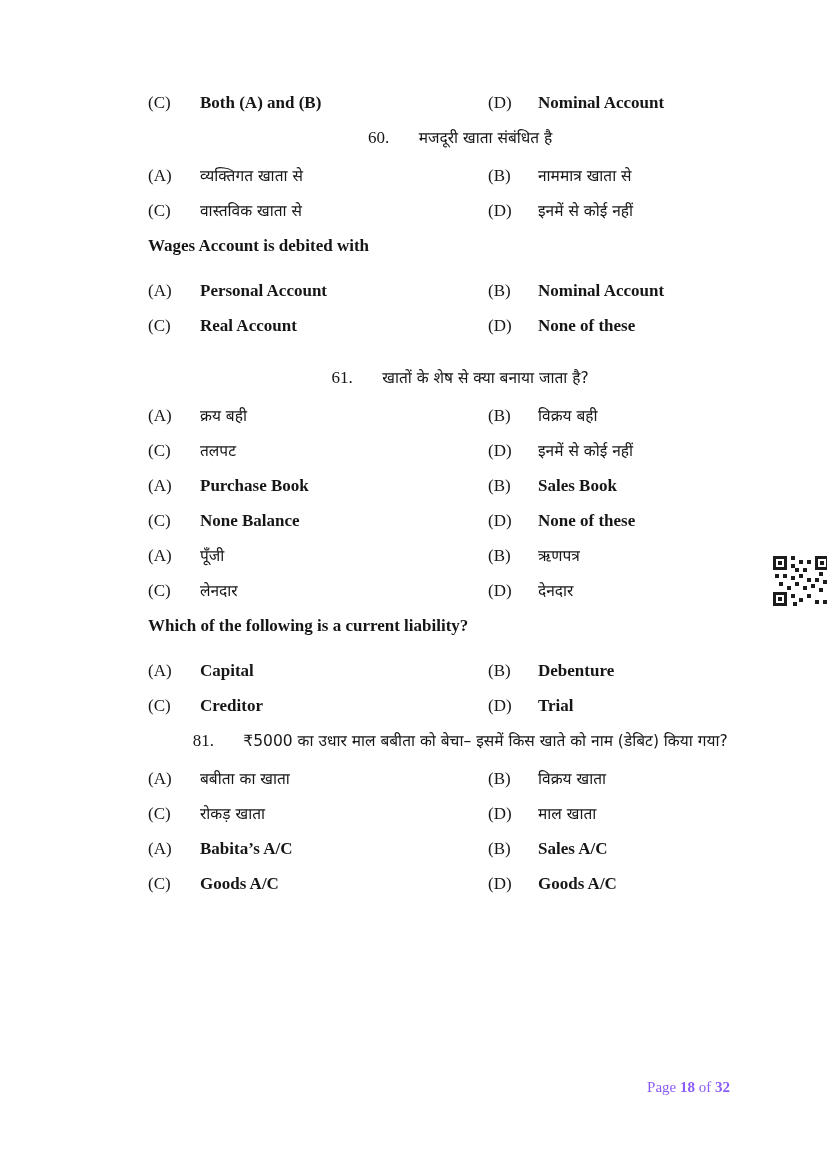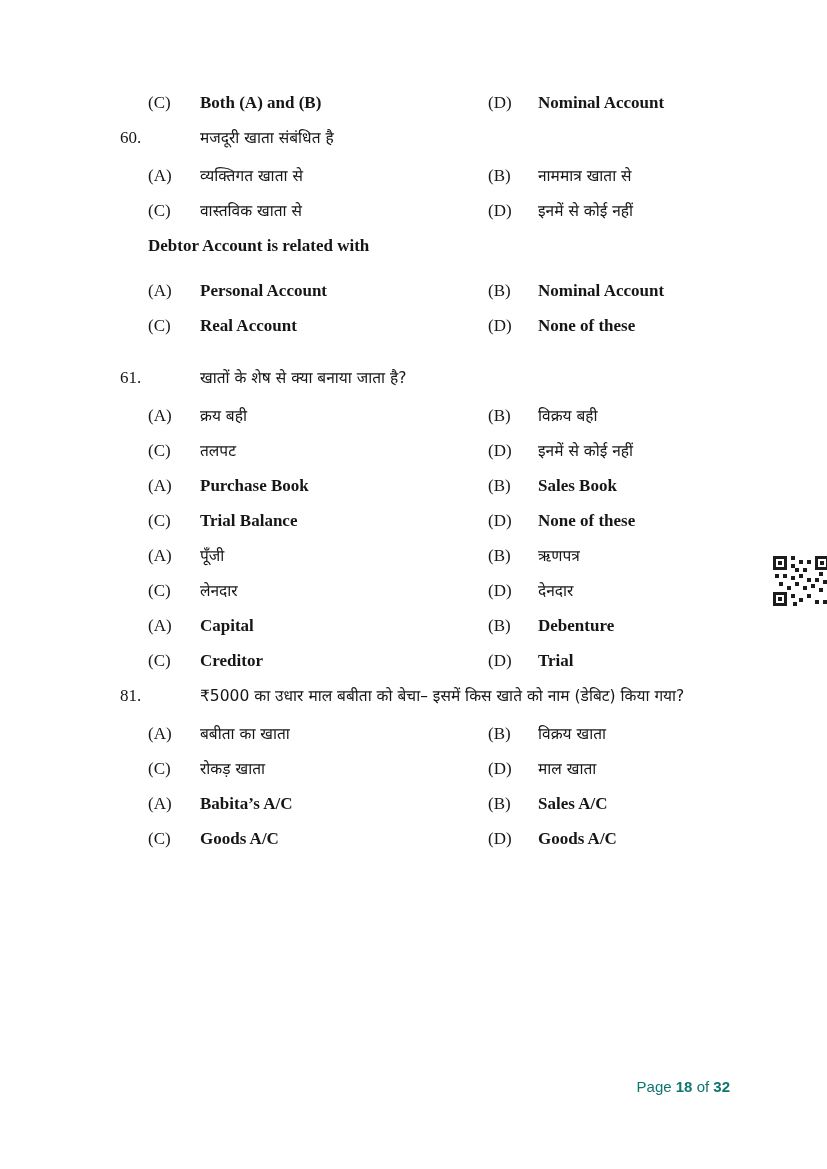--- a/index.html
+++ b/index.html
@@ -14,28 +14,28 @@
     line-height: 22px;
   }
   .content { position: absolute; top: 92px; left: 120px; right: 56px; }
   .hi { font-family: "DejaVu Sans", "Liberation Serif", sans-serif; font-size: 15.5px; }
   .b { font-weight: 700; }
   .row { display: flex; margin-left: 28px; margin-bottom: 13px; }
   .col-a { display: flex; width: 340px; flex: none; }
   .col-b { display: flex; flex: 1; }
   .lbl { flex: none; width: 52px; }
   .col-b .lbl { width: 50px; }
-  .q-head { margin: 0 0 16px 0; padding-left: 28px; text-indent: -28px; }
+  .q-head { margin: 0 0 16px 0; padding-left: 28px; text-indent: -28px; text-align: center; }
   .q-num { display: inline-block; width: 80px; text-indent: 0; }
   .en-q { margin: 0 0 23px 28px; font-weight: 700; }
   .gap-lg { margin-top: 30px; }
   .footer {
     position: absolute; top: 1076px; right: 97px;
-    font-family: Liberation Sans, sans-serif;
-    font-size: 15px; color: #0f766e;
+    font-family: Liberation Serif, serif;
+    font-size: 15px; color: #8b5cf6;
   }
   .qr { position: absolute; top: 556px; right: -6px; width: 60px; height: 50px; }
 </style>
 </head>
 <body>
 
 <div class="content">
 
   <div class="row">
     <div class="col-a">
@@ -63,21 +63,21 @@
     <div class="row">
       <div class="col-a">
         <span class="lbl">(C)</span>
         <span class="hi">वास्तविक खाता से</span>
       </div>
       <div class="col-b">
         <span class="lbl">(D)</span>
         <span class="hi">इनमें से कोई नहीं</span>
       </div>
     </div>
-    <p class="en-q">Debtor Account is related with</p>
+    <p class="en-q">Wages Account is debited with</p>
     <div class="row">
       <div class="col-a">
         <span class="lbl">(A)</span>
         <span class="b">Personal Account</span>
       </div>
       <div class="col-b">
         <span class="lbl">(B)</span>
         <span class="b">Nominal Account</span>
       </div>
     </div>
@@ -121,21 +121,21 @@
         <span class="b">Purchase Book</span>
       </div>
       <div class="col-b">
         <span class="lbl">(B)</span>
         <span class="b">Sales Book</span>
       </div>
     </div>
     <div class="row">
       <div class="col-a">
         <span class="lbl">(C)</span>
-        <span class="b">Trial Balance</span>
+        <span class="b">None Balance</span>
       </div>
       <div class="col-b">
         <span class="lbl">(D)</span>
         <span class="b">None of these</span>
       </div>
     </div>
   </section>
 
   <section class="question">
     <div class="row">
@@ -151,20 +151,21 @@
     <div class="row">
       <div class="col-a">
         <span class="lbl">(C)</span>
         <span class="hi">लेनदार</span>
       </div>
       <div class="col-b">
         <span class="lbl">(D)</span>
         <span class="hi">देनदार</span>
       </div>
     </div>
+    <p class="en-q">Which of the following is a current liability?</p>
     <div class="row">
       <div class="col-a">
         <span class="lbl">(A)</span>
         <span class="b">Capital</span>
       </div>
       <div class="col-b">
         <span class="lbl">(B)</span>
         <span class="b">Debenture</span>
       </div>
     </div>

